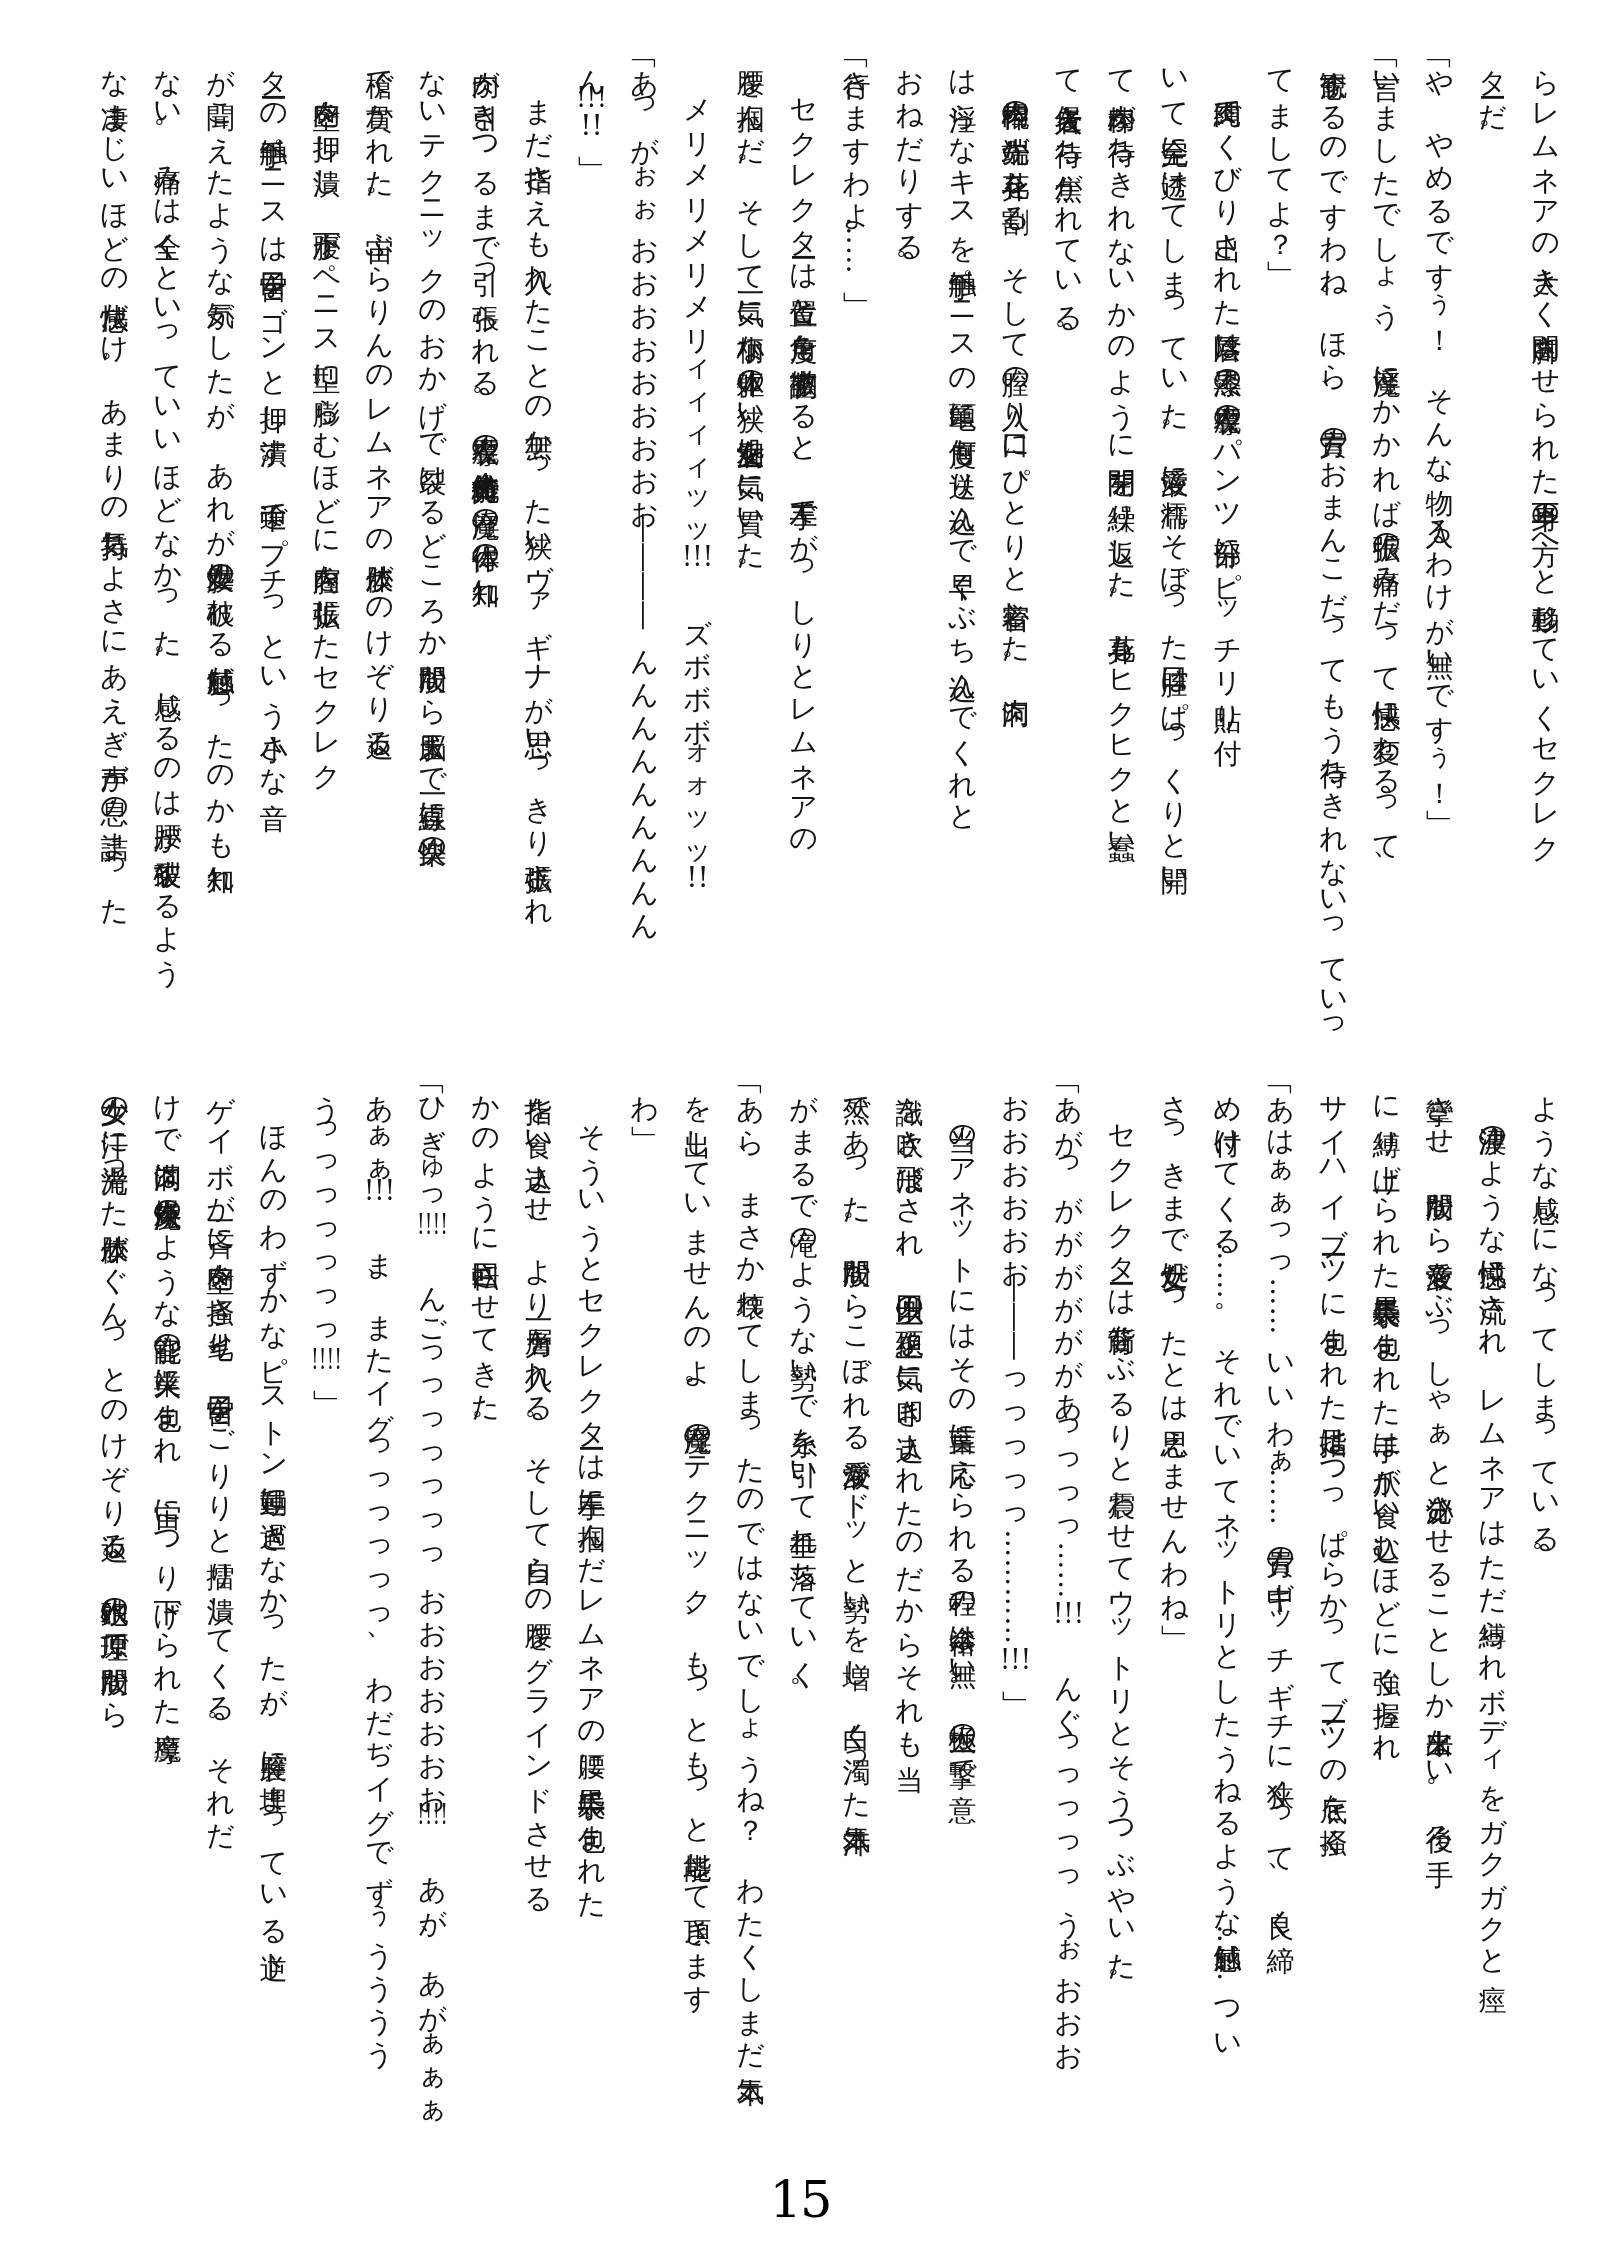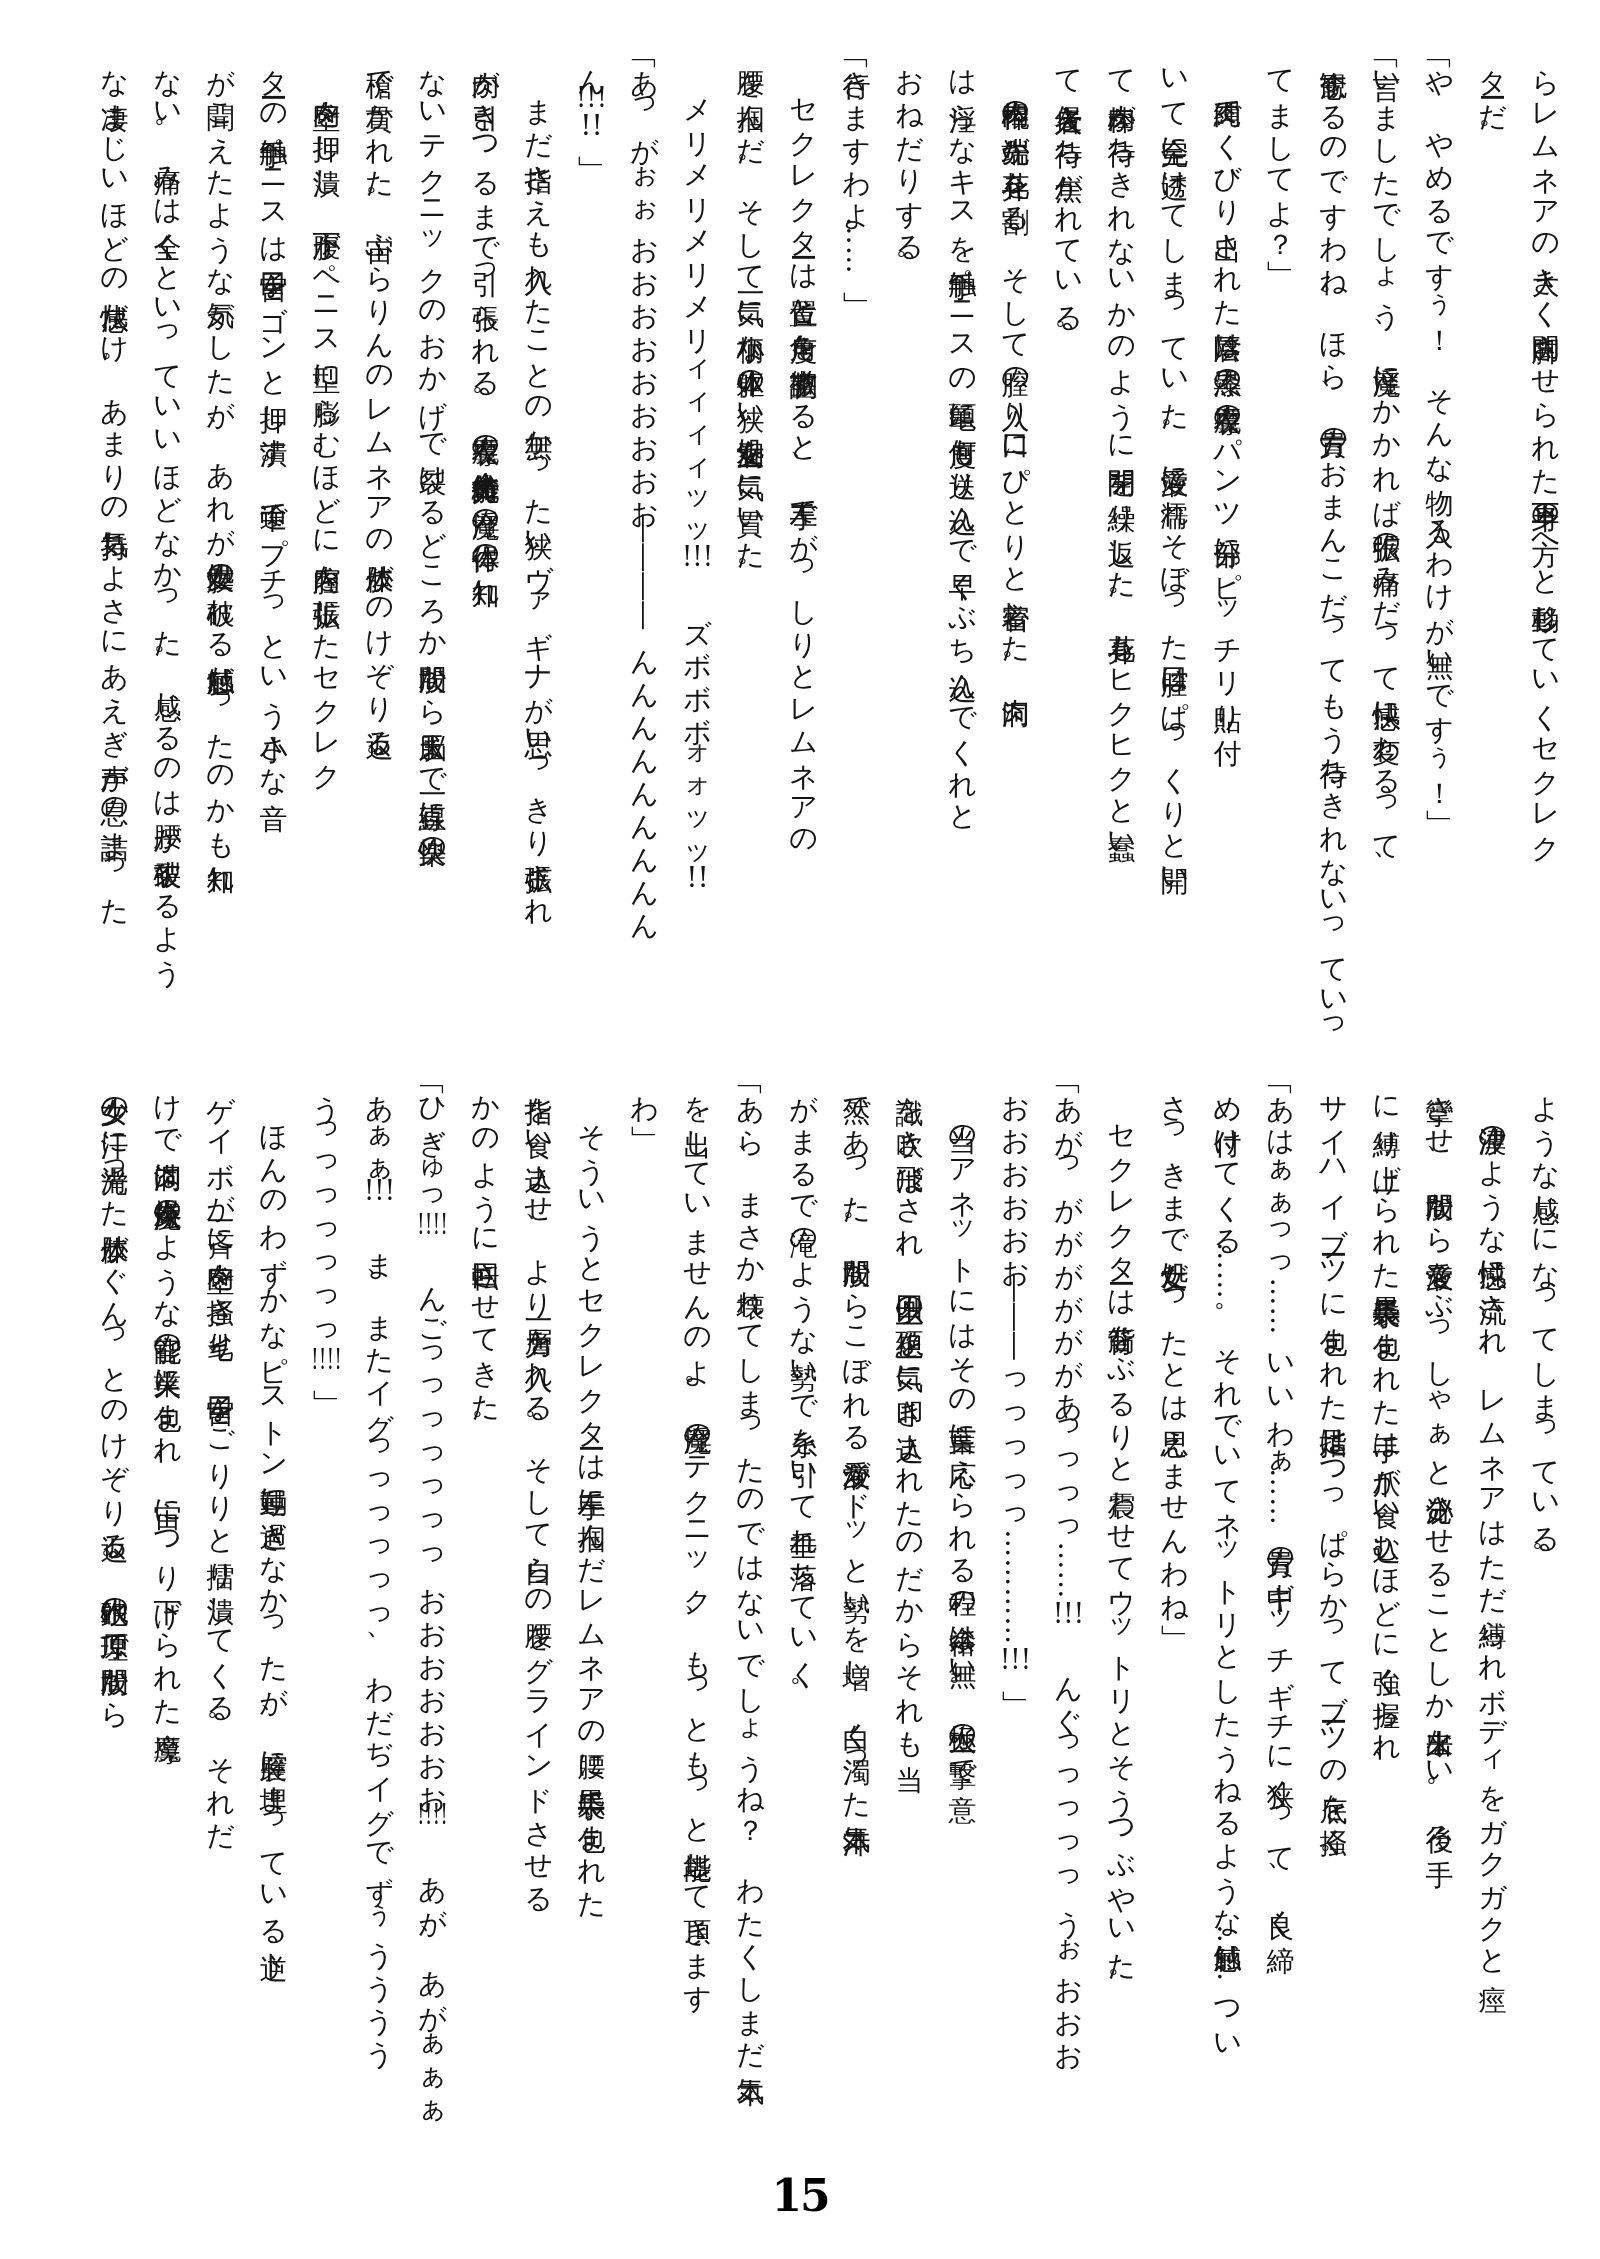--- a/index.html
+++ b/index.html
@@ -35,22 +35,22 @@
     text-combine-upright: all;
     -webkit-text-combine: horizontal;
     letter-spacing: 0;
   }
   .page-number {
     position: absolute;
     left: 0;
     right: 0;
     top: 2170px;
     text-align: center;
-    font-size: 44px;
-    font-weight: bold;
+    font-size: 51px;
+    font-weight: normal;
     letter-spacing: -2px;
     color: #000000;
   }
 </style>
 </head>
 <body>
 
 <section id="top-block" class="vblock">
     <p class="tcol">らレムネアの大きく開脚させられた下半身の方へと移動していくセクレク</p>
     <p class="tcol">ターだ。</p>

